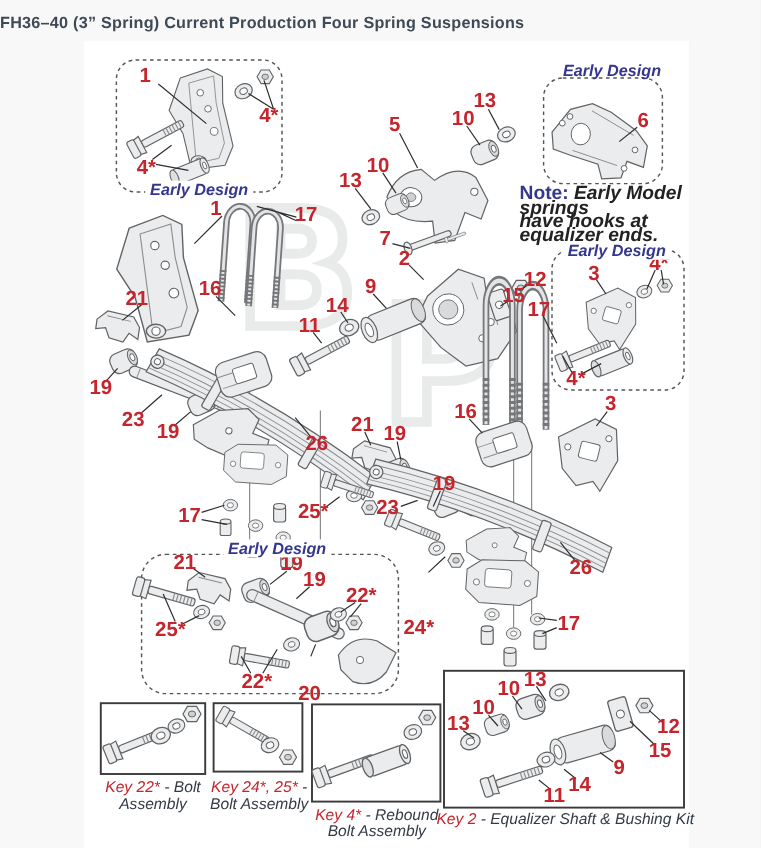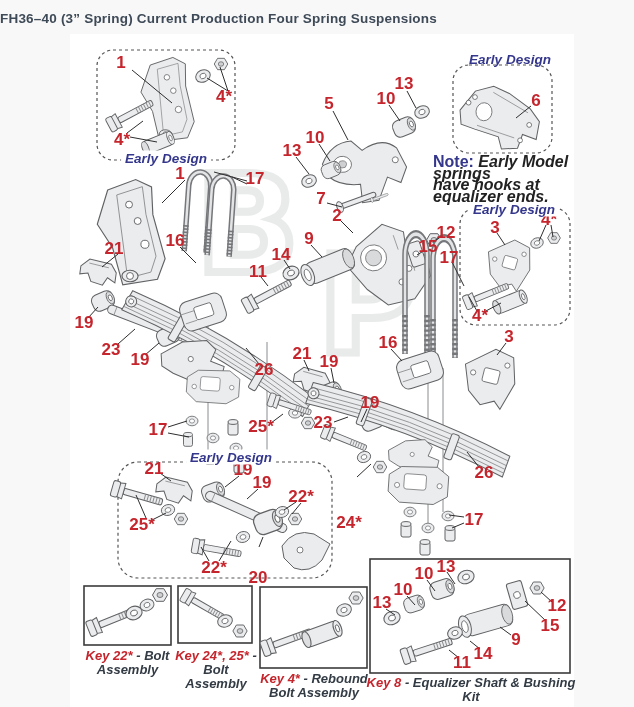--- a/index.html
+++ b/index.html
@@ -10,21 +10,21 @@
   svg{position:absolute;left:0;top:0;}
   #labels{position:absolute;left:0;top:0;width:634px;height:707px;pointer-events:none;}
   .co{position:absolute;transform:translate(-50%,-50%);color:#c5252c;font-weight:bold;
       font-size:17px;white-space:nowrap;}
   .inset-label{position:absolute;transform:translate(-50%,-50%);color:#34378c;
       font-weight:bold;font-style:italic;font-size:13.5px;background:#fff;
       padding:0 4px;white-space:nowrap;}
   .note{position:absolute;left:433px;top:156px;width:150px;font-size:16px;
       line-height:11.5px;font-weight:bold;color:#222;font-style:italic;}
   .note .nprefix{color:#34378c;font-style:normal;}
-  .keycap{position:absolute;text-align:center;font-size:13px;font-weight:bold;
+  .keycap{position:absolute;text-align:center;font-size:13px;font-weight:normal;
       font-style:italic;color:#333b44;line-height:14px;}
   .keycap .kred{color:#c5252c;}
   .p{fill:#ebeced;stroke:#606264;stroke-width:1;}
   .hol{fill:#ffffff;stroke:#606264;stroke-width:0.8;}
   .ld{stroke:#2e2e2e;stroke-width:1;fill:none;}
   .axis{stroke:#8a8c8e;stroke-width:1;fill:none;}
   .dashbox{fill:none;stroke:#555;stroke-width:1.2;stroke-dasharray:3,3;}
   .keybox{fill:#ffffff;stroke:#3b3b3b;stroke-width:1.6;}
   .wm{font-family:"DejaVu Sans",sans-serif;font-weight:bold;font-size:135px;
       fill:none;stroke:#e9eaea;stroke-width:8px;}
@@ -396,16 +396,16 @@
   <div class="keycap" style="left:80px;top:649px;width:95px;">
     <span class="kred">Key 22*</span><span> - Bolt Assembly</span>
   </div>
   <div class="keycap" style="left:175px;top:649px;width:82px;">
     <span class="kred">Key 24*, 25*</span><span> - Bolt Assembly</span>
   </div>
   <div class="keycap" style="left:251px;top:672px;width:126px;">
     <span class="kred">Key 4*</span><span> - Rebound Bolt Assembly</span>
   </div>
   <div class="keycap" style="left:359px;top:676px;width:224px;">
-    <span class="kred">Key 8</span><span> - Equalizer Shaft &amp; Bushing Kit</span>
+    <span class="kred">Key 2</span><span> - Equalizer Shaft &amp; Bushing Kit</span>
   </div>
 
 </div>
 
 </body></html>

